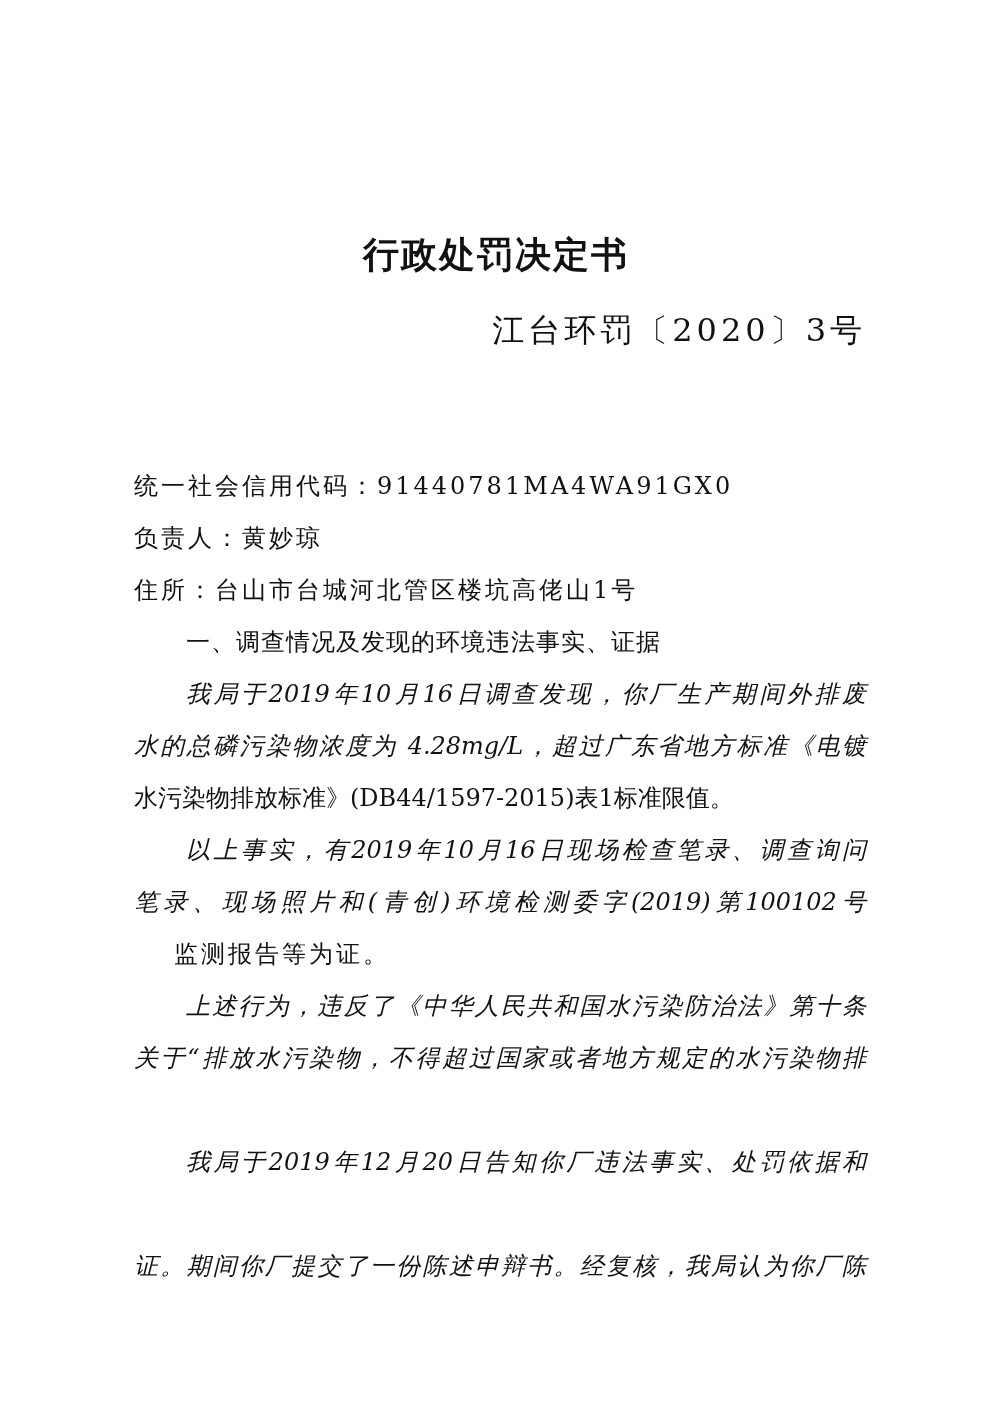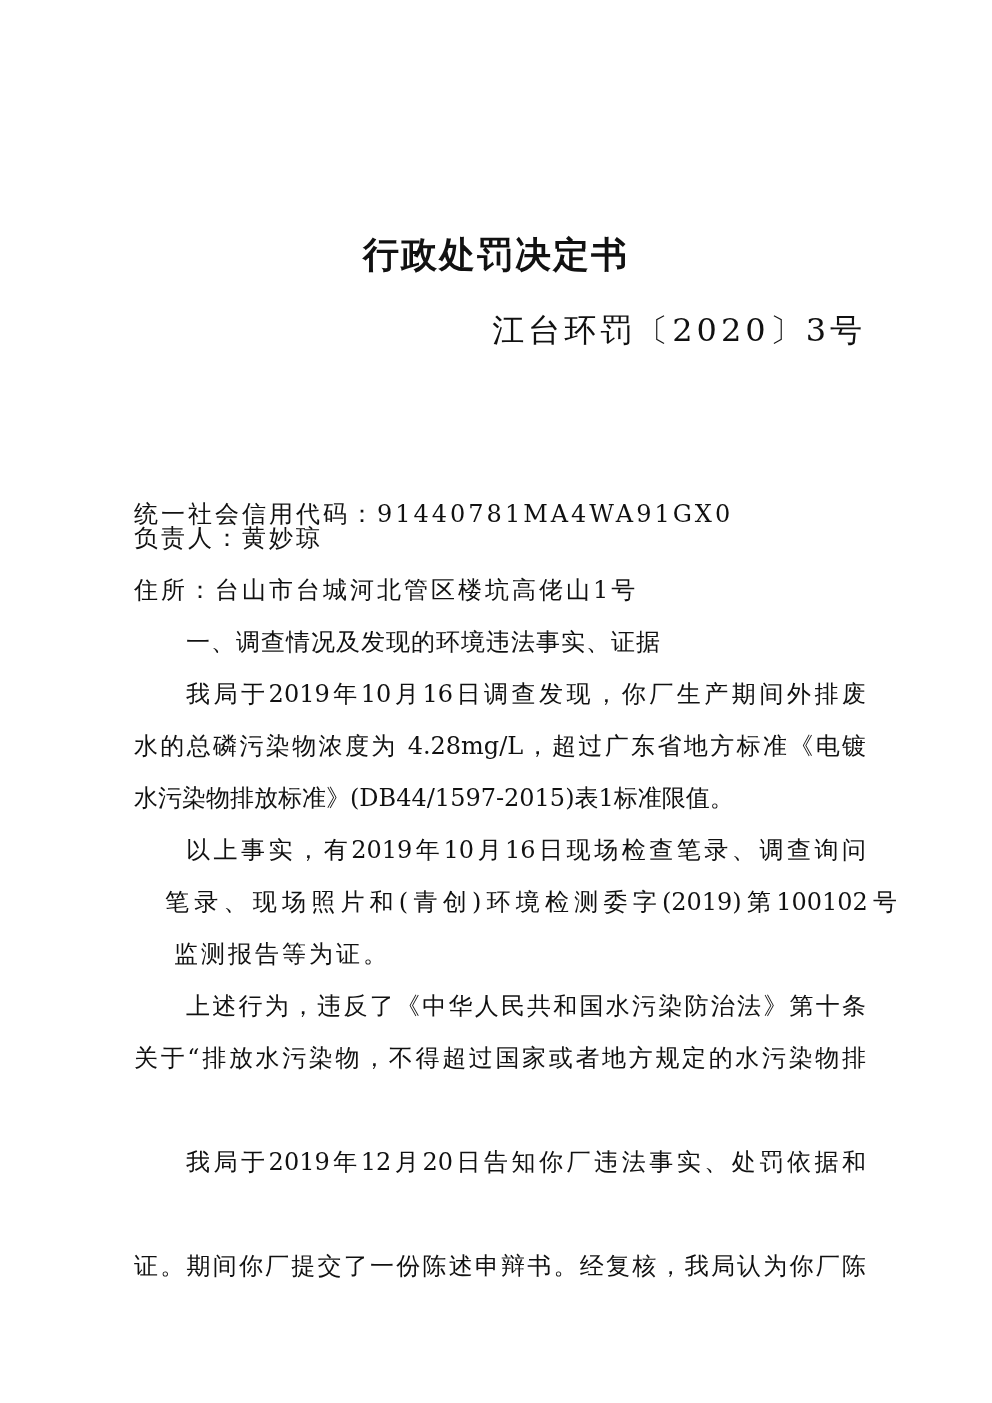--- a/index.html
+++ b/index.html
@@ -5,43 +5,43 @@
     html, body { margin: 0; padding: 0; background: #ffffff; }
     body { width: 992px; height: 1403px; position: relative; overflow: hidden;
            font-family: "DejaVu Serif", "Liberation Serif", serif; color: #111; }
     .page { position: absolute; left: 0; top: 0; width: 992px; height: 1239px; }
     .title { position: absolute; top: 228px; left: 0; width: 992px; text-align: center;
              font-size: 36px; font-weight: bold; letter-spacing: 2px; line-height: 52px; }
     .docno { position: absolute; top: 312px; right: 126px; font-size: 32px;
              letter-spacing: 4px; line-height: 36px; }
     .line { position: absolute; left: 134px; width: 732px; font-size: 24px; line-height: 36px;
             white-space: nowrap; letter-spacing: 3px; }
-    .just { text-align: justify; text-align-last: justify; letter-spacing: 0; }
+    .just { text-align: justify; text-align-last: justify; letter-spacing: 0; font-style: italic; }
     .heading { font-family: "DejaVu Sans", "Liberation Sans", sans-serif; font-weight: normal;
                letter-spacing: 1px; }
   </style>
 </head>
 <body>
 
 <div class="page">
   <div class="title">行政处罚决定书</div>
   <div class="docno">江台环罚〔2020〕3号</div>
 
-  <div class="line" style="top:468px;margin-top:28px;">统一社会信用代码：91440781MA4WA91GX0</div>
+  <div class="line" style="top:468px;">统一社会信用代码：91440781MA4WA91GX0</div>
   <div class="line" style="top:520px;">负责人：黄妙琼</div>
   <div class="line" style="top:572px;">住所：台山市台城河北管区楼坑高佬山1号</div>
 
   <div class="line heading" style="top:624px; left:186px; width:680px;">一、调查情况及发现的环境违法事实、证据</div>
 
   <div class="line just" style="top:676px; left:186px; width:680px;">我局于2019年10月16日调查发现，你厂生产期间外排废</div>
   <div class="line just" style="top:728px;">水的总磷污染物浓度为 4.28mg/L，超过广东省地方标准《电镀</div>
   <div class="line" style="top:780px; letter-spacing:0;">水污染物排放标准》(DB44/1597-2015)表1标准限值。</div>
 
   <div class="line just" style="top:832px; left:186px; width:680px;">以上事实，有2019年10月16日现场检查笔录、调查询问</div>
-  <div class="line just" style="top:884px;margin-left:31px;">笔录、现场照片和(青创)环境检测委字(2019)第100102号</div>
+  <div class="line just" style="top:884px;">笔录、现场照片和(青创)环境检测委字(2019)第100102号</div>
   <div class="line" style="top:936px;margin-left:40px;">监测报告等为证。</div>
 
   <div class="line just" style="top:988px; left:186px; width:680px;">上述行为，违反了《中华人民共和国水污染防治法》第十条</div>
   <div class="line just" style="top:1040px;">关于“排放水污染物，不得超过国家或者地方规定的水污染物排</div>
 
   <div class="line just" style="top:1144px; left:186px; width:680px;">我局于2019年12月20日告知你厂违法事实、处罚依据和</div>
   <div class="line just" style="top:1248px;">证。期间你厂提交了一份陈述申辩书。经复核，我局认为你厂陈</div>
 </div>
 
 </body></html>

